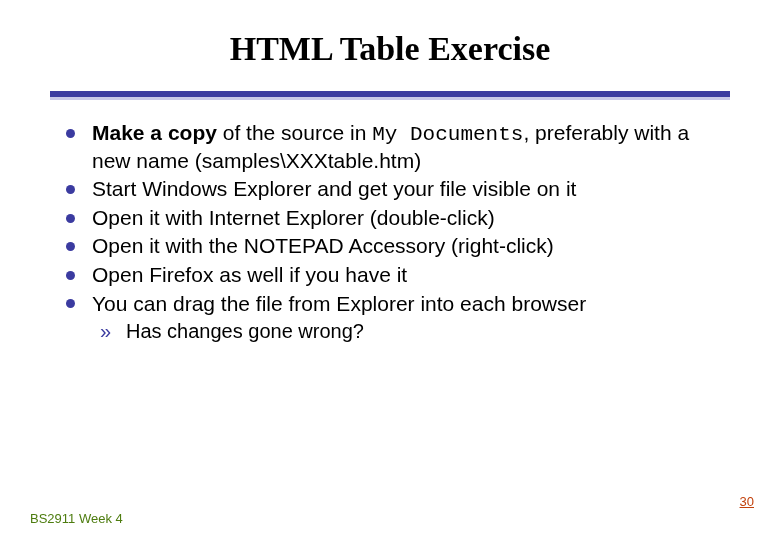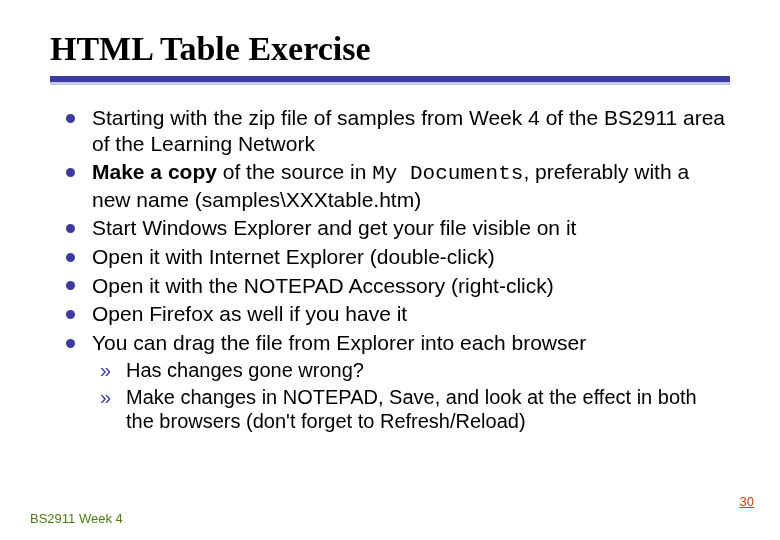--- a/index.html
+++ b/index.html
@@ -15,23 +15,23 @@
   .slide {
     width: 100%;
     height: 100%;
     padding: 30px 50px 20px 50px;
     position: relative;
   }
   .title {
     font-family: "Times New Roman", Times, serif;
     font-weight: bold;
     font-size: 34px;
-    text-align: left;
+    text-align: center;
     color: #000;
-    margin-bottom: 8px;
+    margin-bottom: 23px;
   }
   .rule {
     height: 6px;
     width: 100%;
   }
   .rule-top {
     background: #3b3ba0;
   }
   .rule-bottom {
     background: #c8c8e8;
@@ -103,29 +103,27 @@
 </head>
 <body>
 
 <div class="slide">
   <h1 class="title">HTML Table Exercise</h1>
   <div class="rule rule-top"></div>
   <div class="rule rule-bottom"></div>
 
   <div class="content">
     <ul class="bullets">
-      <li>Starting with the zip file of samples from Week 4 of the BS2911 area of the Learning Network</li>
       <li><span class="bold">Make a copy</span> of the source in <span class="mono">My Documents</span>, preferably with a new name (samples\XXXtable.htm)</li>
       <li>Start Windows Explorer and get your file visible on it</li>
       <li>Open it with Internet Explorer (double-click)</li>
       <li>Open it with the NOTEPAD Accessory (right-click)</li>
       <li>Open Firefox as well if you have it</li>
       <li>You can drag the file from Explorer into each browser</li>
     </ul>
     <ul class="sub-bullets">
       <li>Has changes gone wrong?</li>
-      <li>Make changes in NOTEPAD, Save, and look at the effect in both the browsers (don't forget to Refresh/Reload)</li>
     </ul>
   </div>
 
   <div class="footer-left">BS2911 Week 4</div>
   <div class="footer-right">30</div>
 </div>
 
 </body></html>

